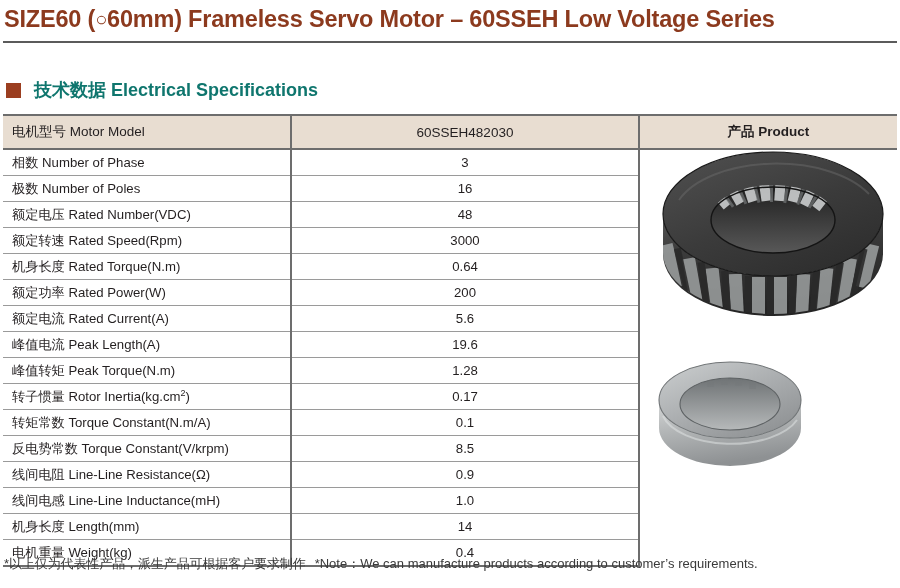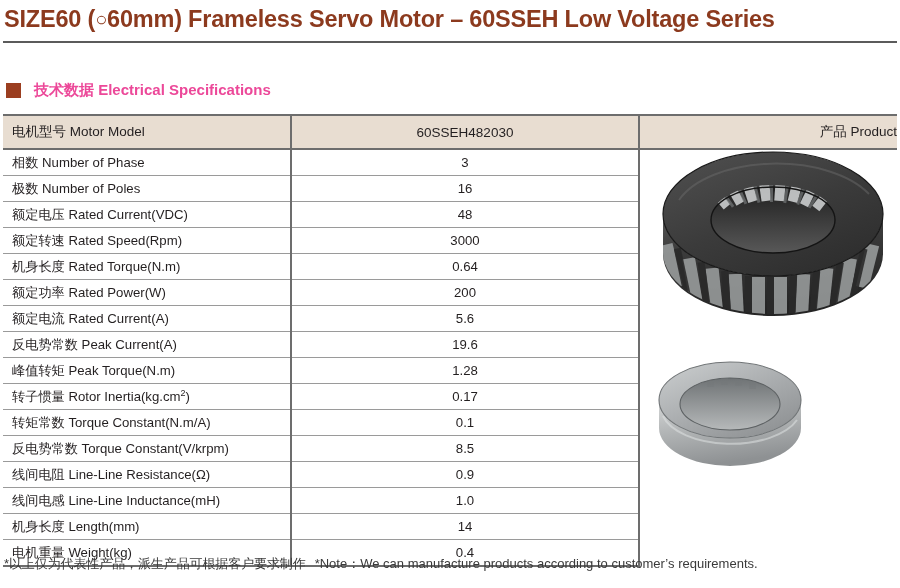--- a/index.html
+++ b/index.html
@@ -65,23 +65,23 @@
     align-items: center;
   }
   .sec-square {
     width: 15px;
     height: 15px;
     background: #9b3e20;
     margin-right: 13px;
     flex: 0 0 auto;
   }
   .sec-label {
-    font-size: 15px;
+    font-size: 18px;
     font-weight: bold;
-    color: #ec4899;
+    color: #0f766e;
     white-space: nowrap;
     line-height: 22px;
   }
 
   
   .spec-table {
     position: absolute;
     left: 3px;
     top: 114px;
     width: 894px;
@@ -116,21 +116,22 @@
   .spec-table thead th.h-label {
     text-align: left;
     padding-left: 9px;
     border-right: 2px solid #6d6d6d;
   }
   .spec-table thead th.h-value {
     text-align: center;
     border-right: 2px solid #6d6d6d;
   }
   .spec-table thead th.h-prod {
-    text-align: right;
+    text-align: center;
+    font-weight: bold;
   }
 
   
   .spec-table tbody td {
     height: 25px;
     border-bottom: 1px solid #9a9a9a;
   }
   .spec-table tbody tr:last-child td {
     border-bottom: 2px solid #6d6d6d;
   }
@@ -213,41 +214,41 @@
         <tr>
           <td class="t-label">相数 Number of Phase</td>
           <td class="t-value">3</td>
           <td class="t-prod" rowspan="16"></td>
         </tr>
         <tr>
           <td class="t-label">极数 Number of Poles</td>
           <td class="t-value">16</td>
         </tr>
         <tr>
-          <td class="t-label">额定电压 Rated Current(VDC)</td>
+          <td class="t-label">额定电压 Rated Number(VDC)</td>
           <td class="t-value">48</td>
         </tr>
         <tr>
           <td class="t-label">额定转速 Rated Speed(Rpm)</td>
           <td class="t-value">3000</td>
         </tr>
         <tr>
           <td class="t-label">机身长度 Rated Torque(N.m)</td>
           <td class="t-value">0.64</td>
         </tr>
         <tr>
           <td class="t-label">额定功率 Rated Power(W)</td>
           <td class="t-value">200</td>
         </tr>
         <tr>
           <td class="t-label">额定电流 Rated Current(A)</td>
           <td class="t-value">5.6</td>
         </tr>
         <tr>
-          <td class="t-label">反电势常数 Peak Current(A)</td>
+          <td class="t-label">峰值电流 Peak Length(A)</td>
           <td class="t-value">19.6</td>
         </tr>
         <tr>
           <td class="t-label">峰值转矩 Peak Torque(N.m)</td>
           <td class="t-value">1.28</td>
         </tr>
         <tr>
           <td class="t-label"><span>转子惯量 Rotor Inertia(kg.cm</span><span class="sup">2</span><span>)</span></td>
           <td class="t-value">0.17</td>
         </tr>

